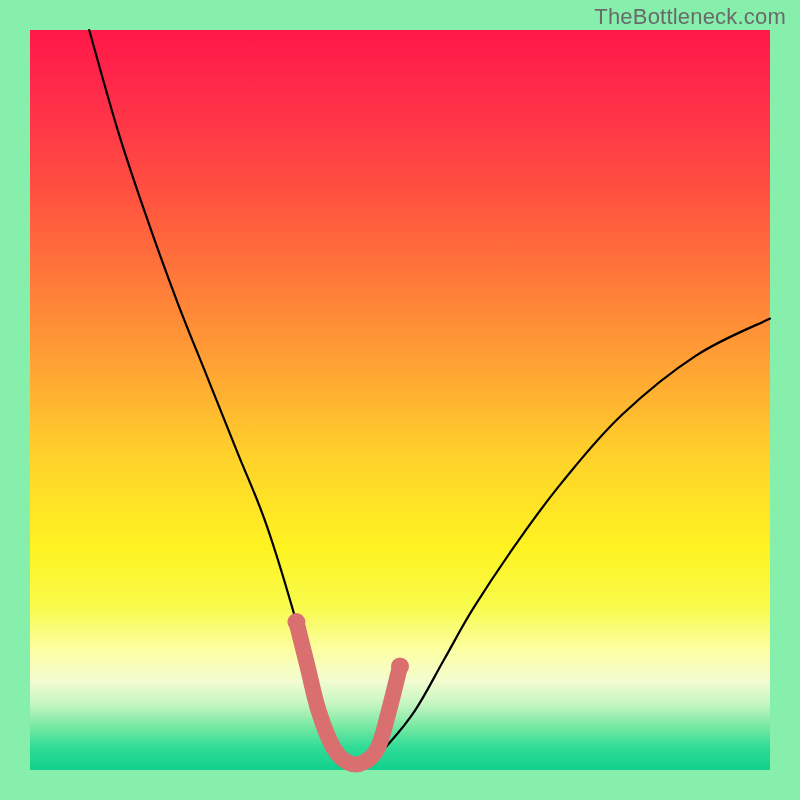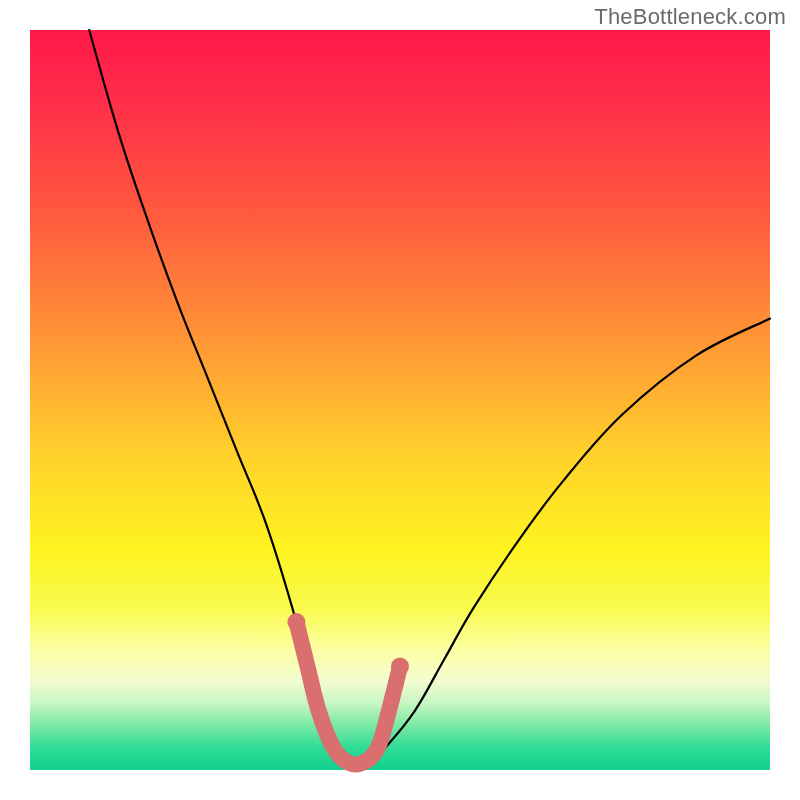--- a/index.html
+++ b/index.html
@@ -10,21 +10,21 @@
     background: #000;
     overflow: hidden;
     font-family: Arial, Helvetica, sans-serif;
   }
   .frame {
     position: absolute;
     left: 0;
     top: 0;
     width: 800px;
     height: 800px;
-    background: #ffffff;
+    background: #86efac;
   }
   .plot {
     position: absolute;
     left: 30px;
     top: 30px;
     width: 740px;
     height: 740px;
     background: linear-gradient(
       to bottom,
       #ff1848 0%,

